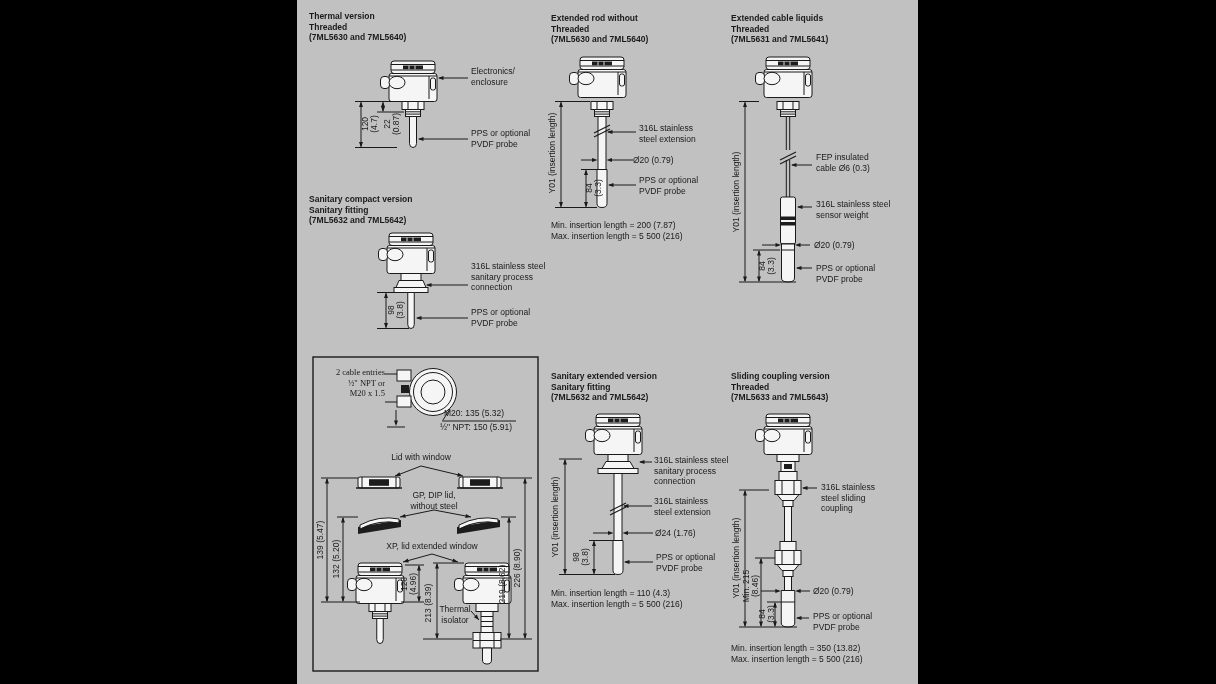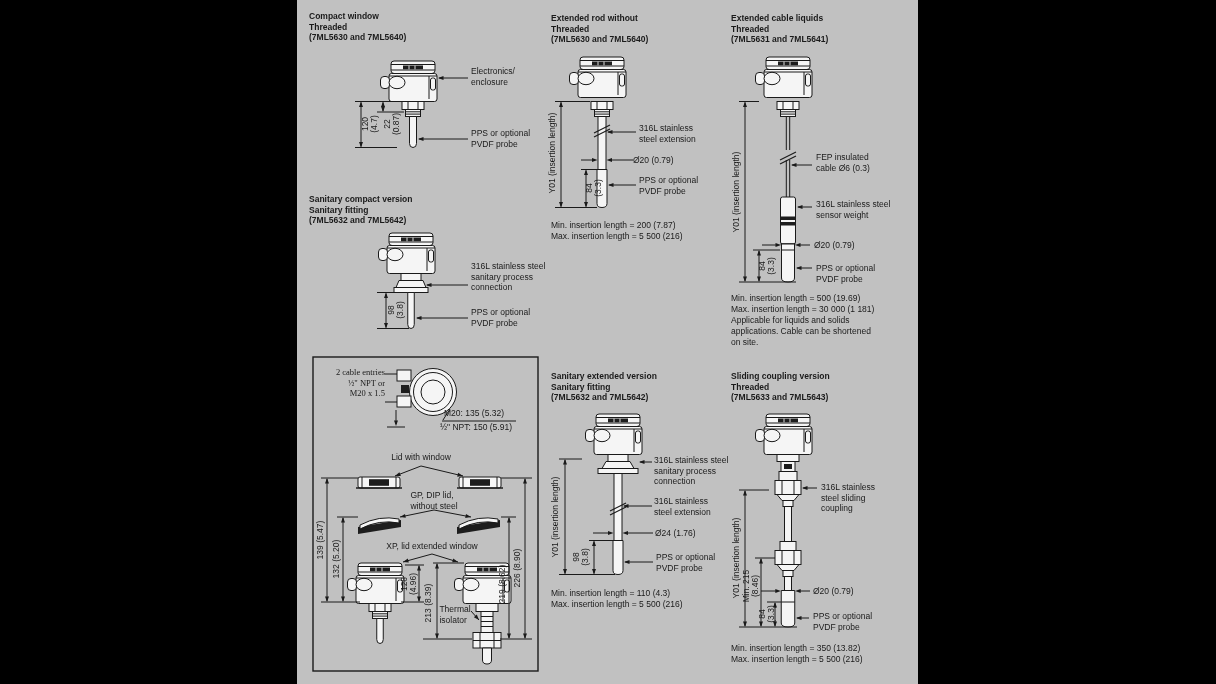--- a/index.html
+++ b/index.html
@@ -6,21 +6,21 @@
   body{width:1216px;height:684px;background:#000;overflow:hidden;position:relative;
        font-family:"Liberation Sans",sans-serif;}
   #content{position:absolute;left:297px;top:0;width:621px;height:684px;}
   #art{position:absolute;left:0;top:0;}
   .t{position:absolute;font:8.5px/10.5px "Liberation Sans",sans-serif;color:#1a1a1a;
      white-space:pre-line;z-index:2;}
   .b{font-weight:bold;}
   .n{line-height:11px;}
   .r{transform:translate(-50%,-50%) rotate(-90deg);white-space:pre;text-align:center;
      line-height:8.8px;}
-  .c{transform:translateX(-50%);}
+  .c{transform:translateX(-50%);text-align:center;}
   .ra{transform:translateX(-100%);text-align:right;font-family:Liberation Serif, serif;}
 </style>
 </head>
 <body style="background: rgb(0, 0, 0);">
 
 <div id="content" style="background: rgb(193, 193, 193);">
   <svg id="art" width="621" height="684" viewBox="0 0 621 684">
       <rect x="94" y="61" width="44" height="12.5" fill="#f5f5f5" stroke="#1a1a1a" rx="3" stroke-width="1"></rect>
       <line x1="94" y1="64.5" x2="138" y2="64.5" stroke="#1a1a1a" stroke-width="1"></line>
       <line x1="94" y1="70" x2="138" y2="70" stroke="#1a1a1a" stroke-width="1"></line>
@@ -362,21 +362,21 @@
       <line x1="464" y1="591" x2="479.3" y2="591" stroke="#1a1a1a" stroke-width="1"></line>
       <polygon points="483.8,591.0 478.3,593.0 478.3,589.0" fill="#1a1a1a"></polygon>
       <line x1="502.7" y1="591" x2="513" y2="591" stroke="#1a1a1a" stroke-width="1"></line>
       <polygon points="498.2,591.0 503.7,589.0 503.7,593.0" fill="#1a1a1a"></polygon>
       <line x1="506" y1="488" x2="520" y2="488" stroke="#1a1a1a" stroke-width="1"></line>
       <polygon points="505.0,488.0 510.5,486.0 510.5,490.0" fill="#1a1a1a"></polygon>
       <line x1="500" y1="618" x2="512" y2="618" stroke="#1a1a1a" stroke-width="1"></line>
       <polygon points="499.0,618.0 504.5,616.0 504.5,620.0" fill="#1a1a1a"></polygon>
     </svg>
 
-  <span class="t b" style="left:12px;top:11px">Compact window
+  <span class="t b" style="left:12px;top:11px">Thermal version
 Threaded
 (7ML5630 and 7ML5640)</span>
   <span class="t r" style="left:73px;top:124px">120
 (4.7)</span>
   <span class="t r" style="left:95px;top:124px">22
 (0.87)</span>
   <span class="t" style="left:174px;top:66px">Electronics/
 enclosure</span>
   <span class="t" style="left:174px;top:128px">PPS or optional
 PVDF probe</span>
@@ -412,25 +412,20 @@
   <span class="t r" style="left:439px;top:192px">Y01 (insertion length)</span>
   <span class="t r" style="left:470px;top:266px">84
 (3.3)</span>
   <span class="t" style="left:519px;top:152px">FEP insulated
 cable Ø6 (0.3)</span>
   <span class="t" style="left:519px;top:199px">316L stainless steel
 sensor weight</span>
   <span class="t" style="left:517px;top:240px">Ø20 (0.79)</span>
   <span class="t" style="left:519px;top:263px">PPS or optional
 PVDF probe</span>
-  <span class="t n" style="left:434px;top:293px">Min. insertion length = 500 (19.69)
-Max. insertion length = 30 000 (1 181)
-Applicable for liquids and solids
-applications. Cable can be shortened
-on site.</span>
 
   <span class="t ra" style="left:88px;top:367px">2 cable entries
 ½" NPT or
 M20 x 1.5</span>
   <span class="t" style="left:147px;top:408px">M20: 135 (5.32)</span>
   <span class="t" style="left:143px;top:422px">½" NPT: 150 (5.91)</span>
   <span class="t c" style="left:124px;top:452px">Lid with window</span>
   <span class="t c" style="left:137px;top:490px">GP, DIP lid,
 without steel</span>
   <span class="t c" style="left:135px;top:541px">XP, lid extended window</span>

